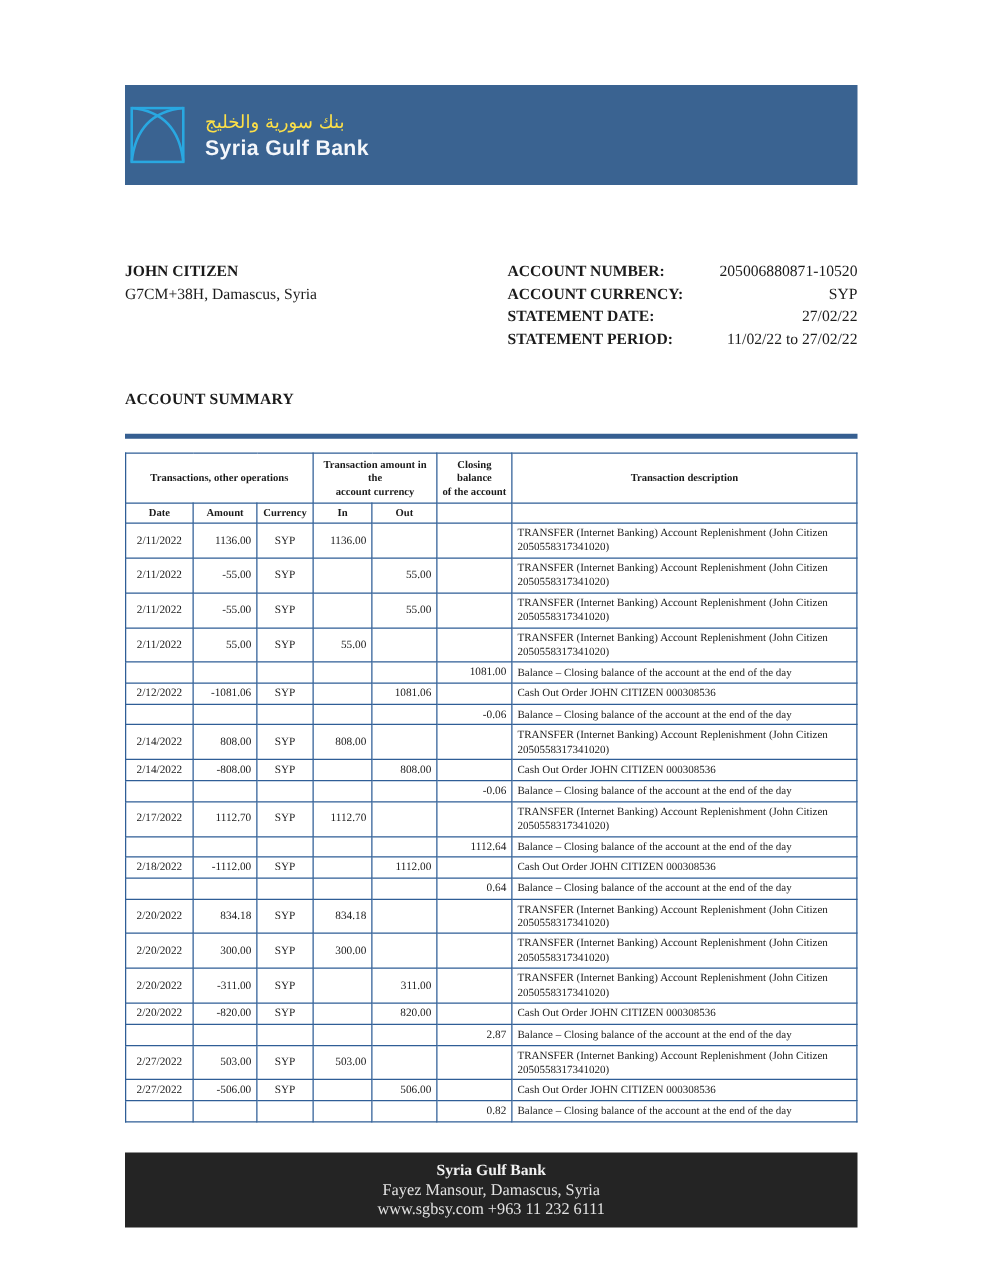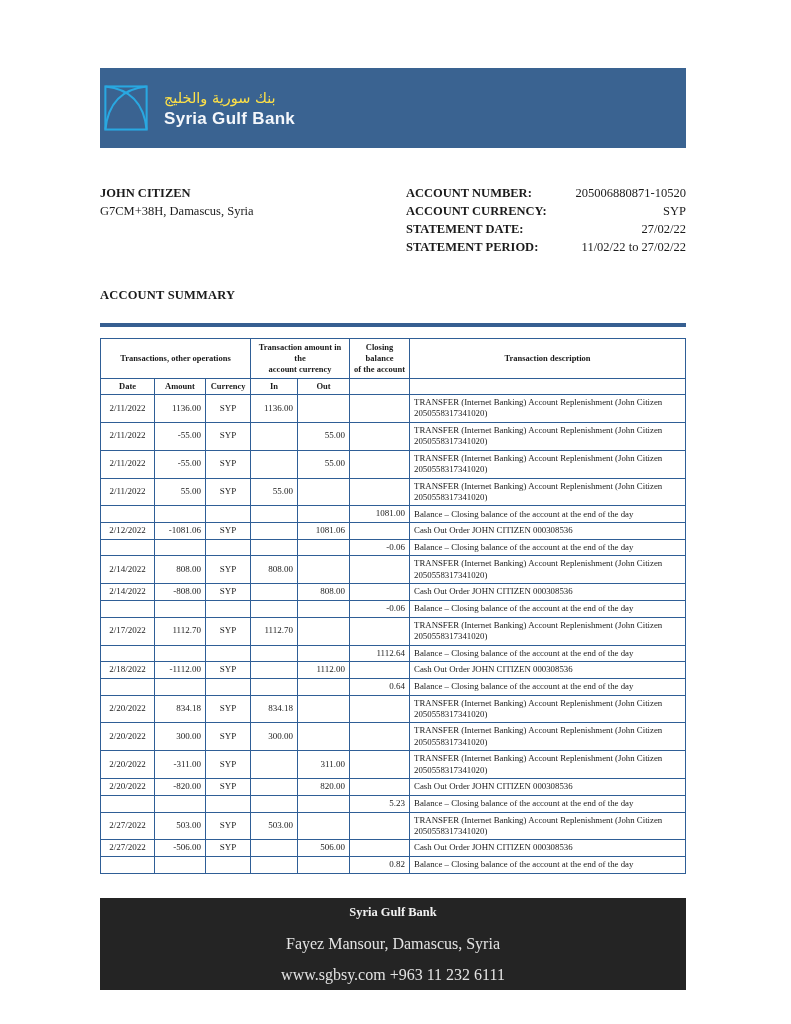--- a/index.html
+++ b/index.html
@@ -34,21 +34,21 @@
     font-family: "Liberation Sans", sans-serif;
     font-weight: bold;
     font-size: 17px;
     letter-spacing: 0.3px;
     color: #f4f7fb;
     line-height: 21px;
   }
 
   
   .info-row {
-    margin-top: 36px;
+    margin-top: 60px;
     display: flex;
     justify-content: space-between;
     font-size: 12.5px;
   }
   .holder-name { font-weight: bold; line-height: 18px; }
   .holder-address { line-height: 18px; }
   .details { width: 280px; }
   .detail-row { display: flex; justify-content: space-between; line-height: 18px; }
   .detail-label { font-weight: bold; }
   .detail-value { }
@@ -97,21 +97,21 @@
 
   
   .footer {
     margin-top: 24px;
     background: #242424;
     color: #f2f2f2;
     text-align: center;
     padding: 6px 0 8px 0;
   }
   .footer .f-bank { font-weight: bold; font-size: 12.5px; line-height: 16px; }
-  .footer .f-addr, .footer .f-contact { font-size: 16px; line-height: 15px; color: #e3e3e3; margin-top: 16px; }
+  .footer .f-addr, .footer .f-contact { font-size: 13px; line-height: 15px; color: #e3e3e3; }
 </style>
 </head>
 <body>
 
 <div class="page">
 
   <header class="banner">
     <svg width="44" height="46" viewBox="0 0 96 100">
       <rect x="3" y="3" width="90" height="94" fill="none" stroke="#29a8e1" stroke-width="4.5"></rect>
       <path d="M 3 97 Q 12 11 93 3" fill="none" stroke="#29a8e1" stroke-width="4.5"></path>
@@ -342,21 +342,21 @@
       <td class="c-out">820.00</td>
       <td class="c-balance"></td>
       <td class="c-desc">Cash Out Order JOHN CITIZEN 000308536</td>
     </tr>
         <tr>
       <td class="c-date"></td>
       <td class="c-amount"></td>
       <td class="c-currency"></td>
       <td class="c-in"></td>
       <td class="c-out"></td>
-      <td class="c-balance">5.23</td>
+      <td class="c-balance">2.87</td>
       <td class="c-desc">Balance – Closing balance of the account at the end of the day</td>
     </tr>
         <tr>
       <td class="c-date">2/27/2022</td>
       <td class="c-amount">503.00</td>
       <td class="c-currency">SYP</td>
       <td class="c-in">503.00</td>
       <td class="c-out"></td>
       <td class="c-balance"></td>
       <td class="c-desc">TRANSFER (Internet Banking) Account Replenishment (John Citizen 2050558317341020)</td>

